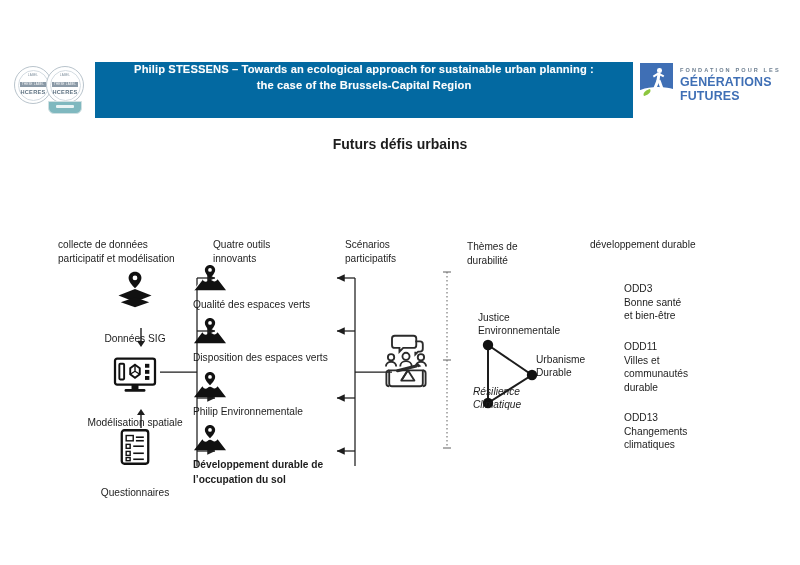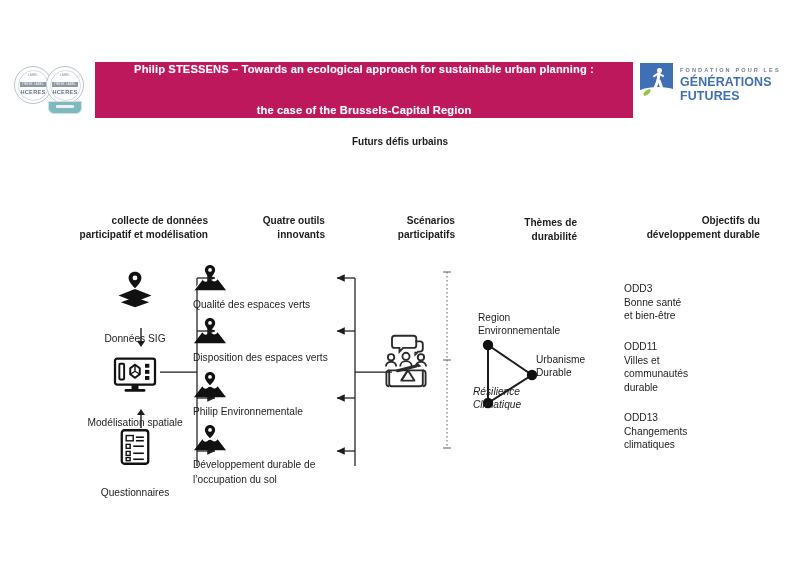--- a/index.html
+++ b/index.html
@@ -7,22 +7,22 @@
     width:800px;height:565px;position:relative;overflow:hidden;
     font-family:"Liberation Sans","DejaVu Sans",sans-serif;
     color:#1d1d1d;
   }
   .slide{position:absolute;inset:0;background:#fff;}
 
   
   .header{position:absolute;left:0;top:55px;width:800px;height:66px;}
   .title-bar{
     position:absolute;left:95px;top:7px;width:538px;height:56px;
-    background:#be185d;
-    display:flex;flex-direction:column;align-items:center;justify-content:space-between;
+    background:#0369a1;
+    display:flex;flex-direction:column;align-items:center;justify-content:flex-start;
   }
   .title-bar .tline{
     color:#fdfdfd;font-weight:bold;font-size:11.2px;line-height:15.5px;
     letter-spacing:.1px;text-align:center;white-space:nowrap;
     text-shadow:0 0 1px rgba(255,255,255,.3);
   }
 
   
   .seals{position:absolute;left:14px;top:5px;width:78px;height:58px;}
   .seal{position:absolute;top:6px;width:36px;height:36px;border-radius:50%;
@@ -52,30 +52,30 @@
   .fond .r-arm1{left:0px;top:6px;width:6px;height:2.4px;transform:rotate(-32deg);}
   .fond .r-arm2{left:5px;top:5.5px;width:6.4px;height:2.4px;transform:rotate(28deg);}
   .fond .r-leg1{left:2px;top:12px;width:2.6px;height:8.5px;transform:rotate(22deg);}
   .fond .r-leg2{left:5.6px;top:12px;width:2.6px;height:9px;transform:rotate(-20deg);}
   .fond .txt{position:absolute;left:40px;top:6px;}
   .fond .l1{font-size:5.6px;color:#6f8092;letter-spacing:2.1px;font-weight:bold;}
   .fond .l2{font-size:12.4px;color:#3f6fb5;font-weight:bold;letter-spacing:.15px;margin-top:2px;}
 
   
   .sub-title{position:absolute;left:0;top:136px;width:800px;text-align:center;
-    font-size:10px;font-weight:bold;color:#1d1d1d;}
+    font-size:14px;font-weight:bold;color:#1d1d1d;}
   .sub-line{position:absolute;left:0;top:163px;width:800px;text-align:center;
     font-size:10.4px;color:#1d1d1d;white-space:nowrap;}
   .sub-line .arrow-g{display:inline-block;width:34px;position:relative;vertical-align:middle;height:10px;}
   .sub-line .arrow-g i{position:absolute;left:4px;top:4.5px;width:22px;height:1.6px;background:#1d1d1d;}
   .sub-line .arrow-g u{position:absolute;left:24px;top:1.2px;width:0;height:0;
      border-left:7px solid #1d1d1d;border-top:4px solid transparent;border-bottom:4px solid transparent;}
 
   
-  .colhead{position:absolute;font-size:10.1px;font-weight:bold;text-align:right;line-height:14px;color:#1d1d1d;}
+  .colhead{position:absolute;font-size:10.1px;font-weight:normal;text-align:left;line-height:14px;color:#1d1d1d;margin-top:24px;}
   .ch1{left:58px;top:214px;width:150px;}
   .ch2{left:213px;top:214px;width:112px;}
   .ch3{left:345px;top:214px;width:110px;}
   .ch4{left:467px;top:216px;width:110px;}
   .ch5{left:590px;top:214px;width:170px;}
 
   
   .lc{position:absolute;left:85px;width:100px;text-align:center;}
   .lc .lbl{font-size:10.2px;color:#1d1d1d;margin-top:16px;line-height:13px;}
   .lc1{top:268px;}
@@ -87,21 +87,21 @@
   .varrow svg{display:block;}
 
   
   .mid{position:absolute;left:193px;top:265px;width:165px;height:215px;}
   .tool{position:absolute;width:165px;text-align:left;}
   .tool .t-lbl{font-size:10.2px;line-height:13px;color:#1d1d1d;margin-top:2px;white-space:nowrap;}
   .tool .t-lbl.wrap{white-space:normal;}
   .t1{top:0px;}
   .t2{top:53px;}
   .t3{top:107px;}
-  .t4{top:160px;}
+  .t4{top:160px;font-weight:bold;}
 
   
   .conn{position:absolute;left:0;top:0;width:800px;height:565px;pointer-events:none;}
 
   
   .scen{position:absolute;left:378px;top:333px;width:56px;height:56px;}
 
   
   .tri{position:absolute;left:470px;top:305px;width:130px;height:125px;}
   .tri .t-txt{position:absolute;font-size:10.2px;line-height:13px;color:#1d1d1d;}
@@ -181,21 +181,20 @@
   </div>
   <div class="colhead ch3">
     <div>Scénarios</div>
     <div>participatifs</div>
   </div>
   <div class="colhead ch4">
     <div>Thèmes de</div>
     <div>durabilité</div>
   </div>
   <div class="colhead ch5">
-    <div>Objectifs du</div>
     <div>développement durable</div>
   </div>
 
   <svg class="conn" viewBox="0 0 800 565">
     <defs>
       <marker id="ah" markerWidth="7" markerHeight="7" refX="6.2" refY="3" orient="auto">
         <path d="M0,0 L6.4,3 L0,6 z" fill="#1d1d1d"></path>
       </marker>
     </defs>
     <g stroke="#1d1d1d" stroke-width="1.25" fill="none">
@@ -349,21 +348,21 @@
   <div class="tri">
     <svg width="130" height="125" viewBox="0 0 130 125">
       <g stroke="#1d1d1d" stroke-width="2" fill="none">
         <path d="M18 40 L62 70 L18 98 Z"></path>
       </g>
       <circle cx="18" cy="40" r="5.2" fill="#111"></circle>
       <circle cx="62" cy="70" r="5.2" fill="#111"></circle>
       <circle cx="18" cy="98" r="5.2" fill="#111"></circle>
     </svg>
     <div class="t-txt tt1">
-      <div>Region</div>
+      <div>Justice</div>
       <div>Environnementale</div>
     </div>
     <div class="t-txt tt2">
       <div>Urbanisme</div>
       <div>Durable</div>
     </div>
     <div class="t-txt tt3">
       <div>Résilience</div>
       <div>Climatique</div>
     </div>

